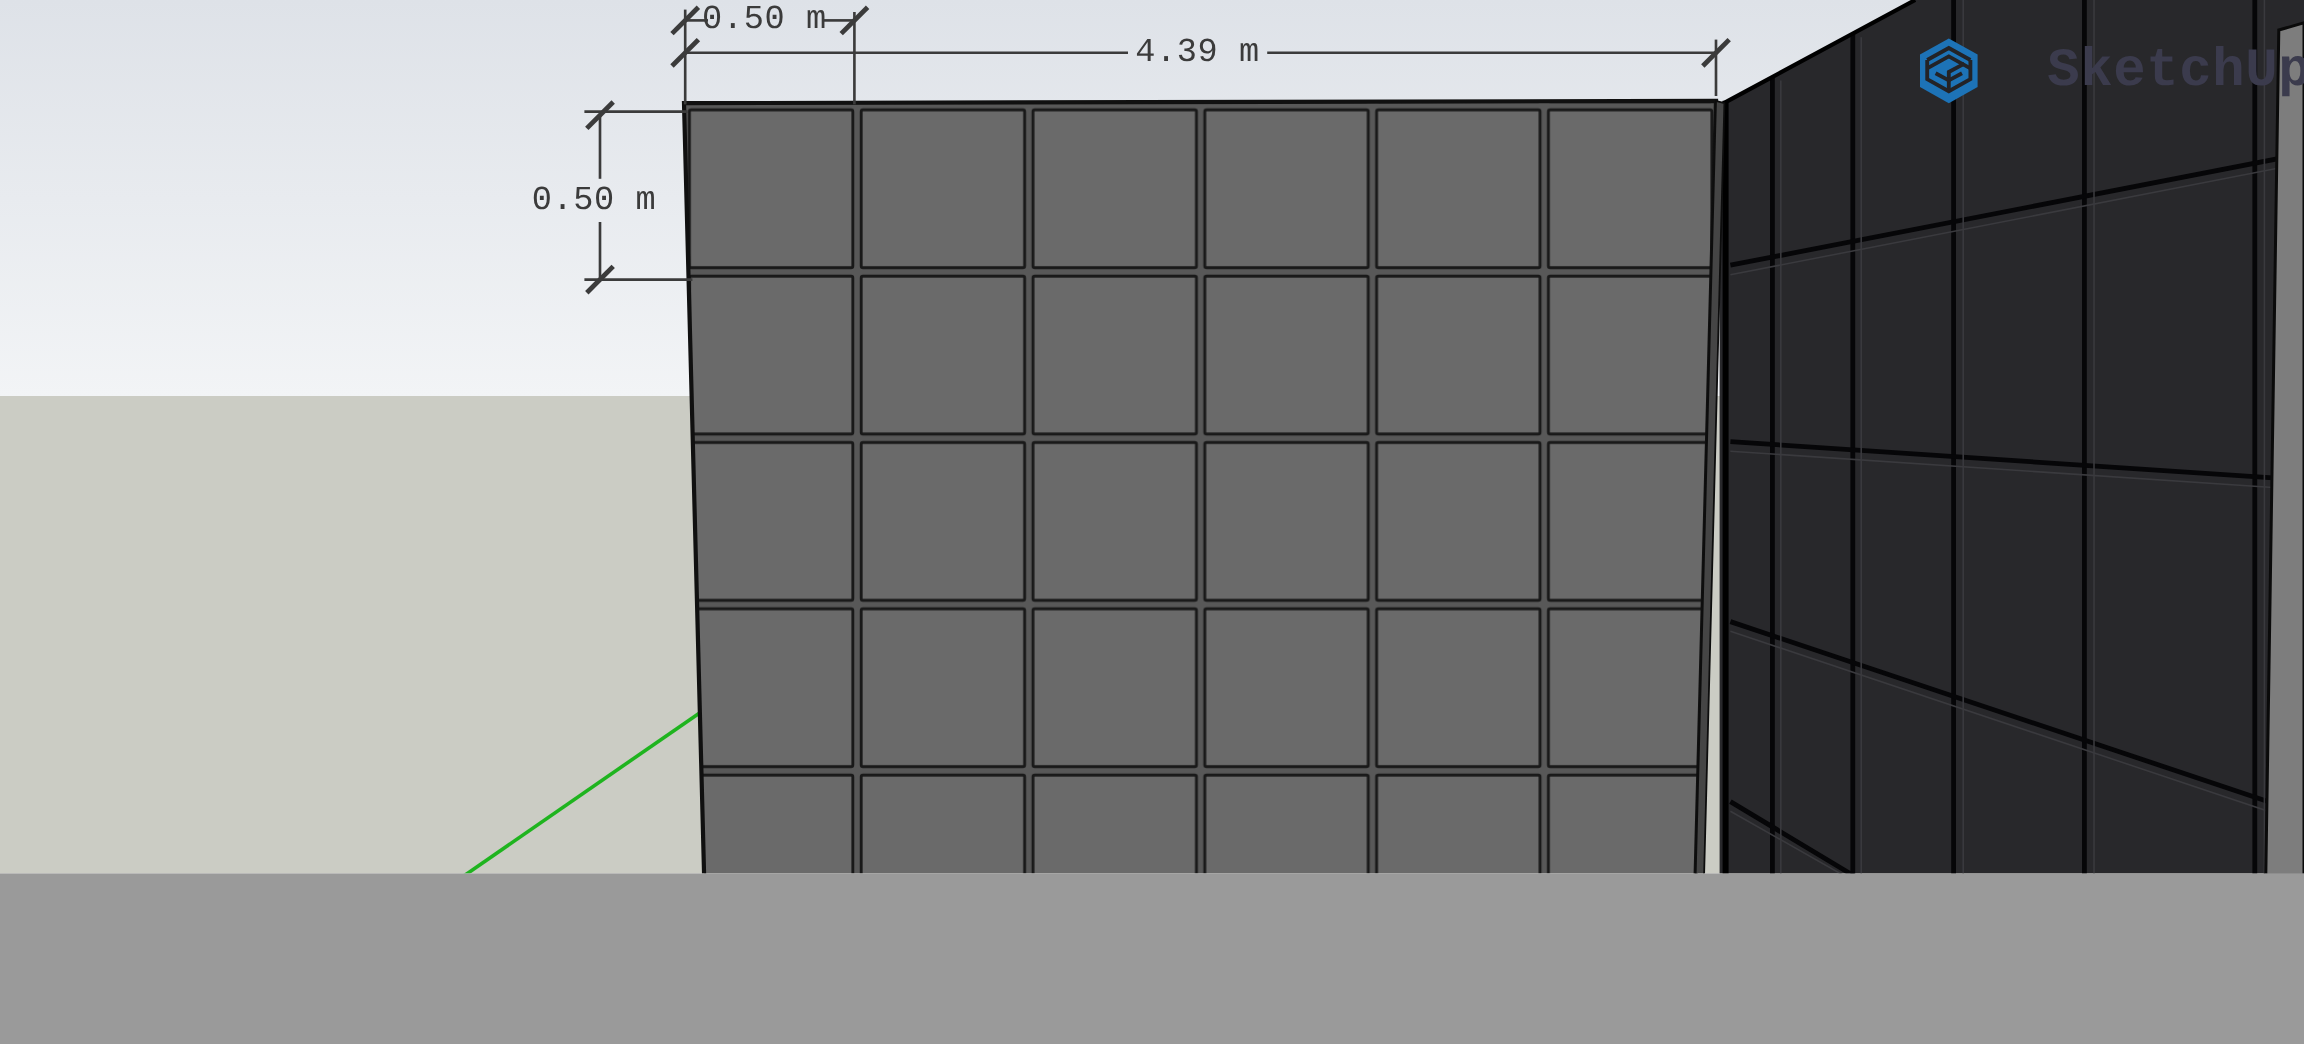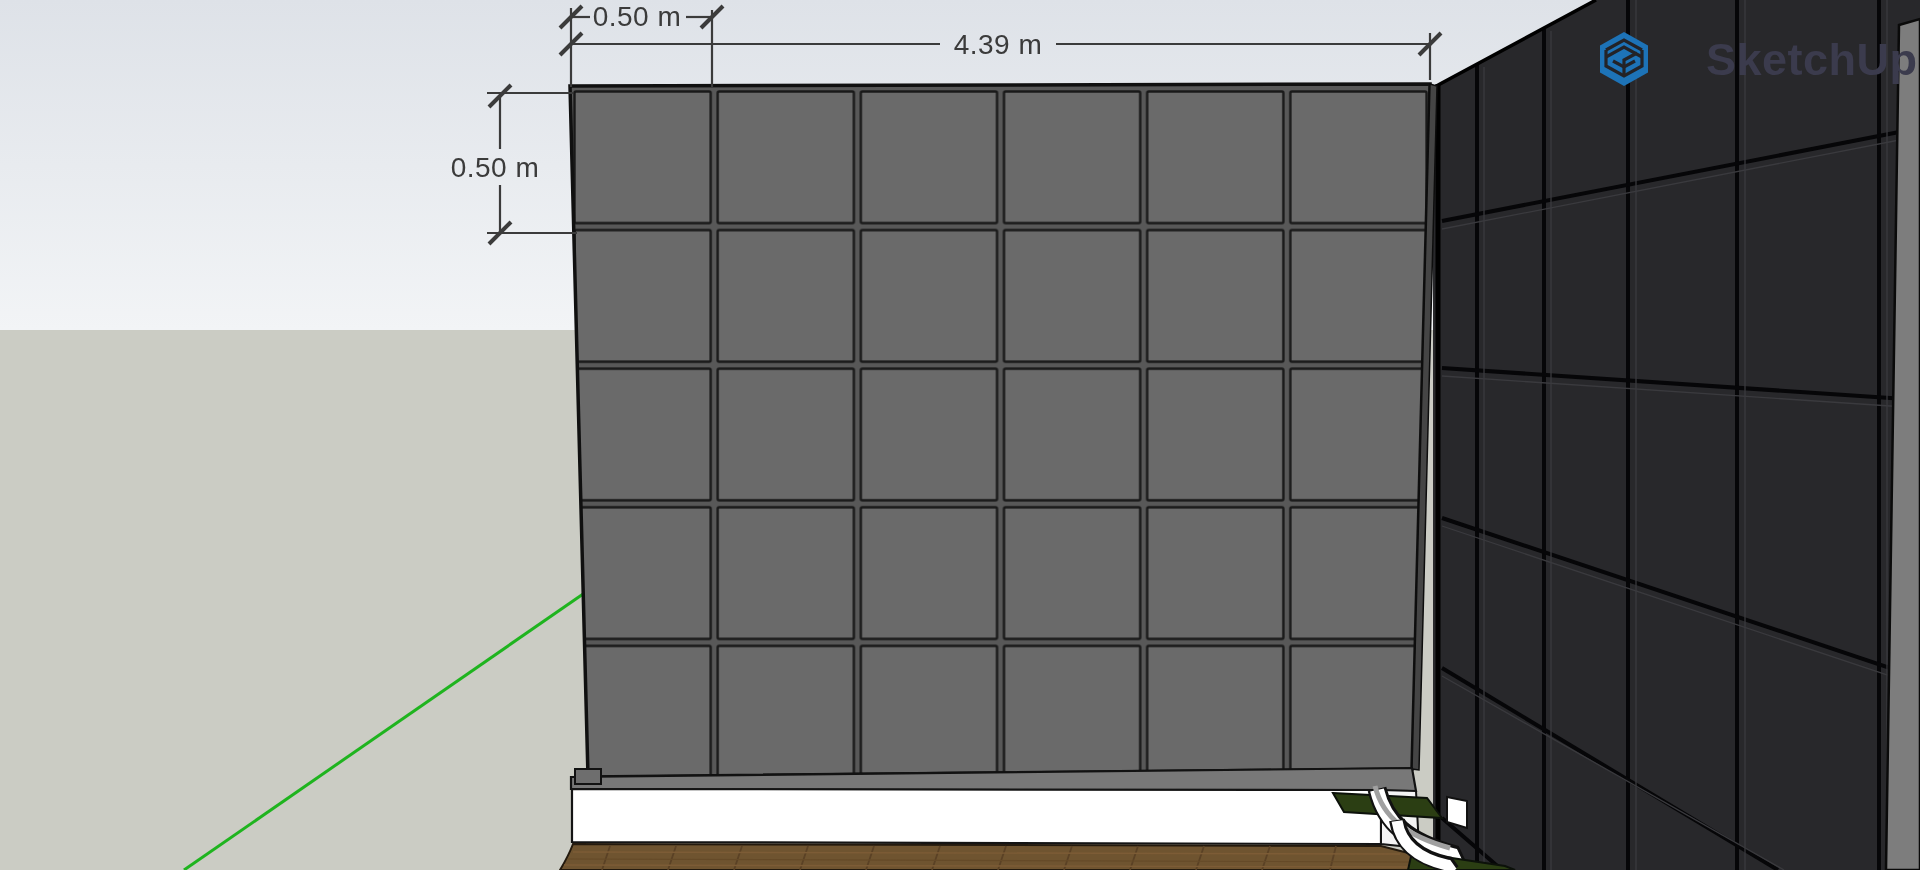--- a/index.html
+++ b/index.html
@@ -4,22 +4,22 @@
 <style>
   :root{
     --sky-top:#dee2e8; --sky-horizon:#f2f4f6; --ground:#cbccc4;
     --front-tile:#6a6a6a; --front-grout:#585858; --edge-dark:#141414;
     --side-tile:#28282b; --side-grout:#060608; --side-echo:#3a3a3e; --side-end:#7d7d7d;
     --dim-color:#3b3b3b; --axis-green:#1fb41f;
     --wood:#6f5430; --wood-line:#5b4226; --wood-light:#7d5c36;
     --plinth:#ffffff; --planter:#2b3e13; --logo-blue:#1d73b7; --logo-text:#3b3b4d;
   }
   html,body{margin:0;padding:0;background:#9a9a9a;}
-  .stage{position:relative;width:1920px;height:870px;overflow:hidden;
-         font-family:Liberation Sans, sans-serif;
+  .stage{position:relative;width:1920px;height:728px;overflow:hidden;
+         font-family:Liberation Mono, monospace;
          background:linear-gradient(to bottom,var(--sky-top) 0%,var(--sky-horizon) 38%,var(--sky-horizon) 38%);}
   .scene{position:absolute;left:0;top:0;}
   .dim-label{position:absolute;color:var(--dim-color);font-size:28px;line-height:1;
              white-space:nowrap;transform:translateX(-50%);letter-spacing:0.5px;}
   .logo-text{position:absolute;left:1661px;top:37px;font-size:45px;font-weight:600;
              color:var(--logo-text);letter-spacing:0.5px;line-height:1;white-space:nowrap;margin-left:45px;}
   .logo-icon{position:absolute;left:1597px;top:30px;width:54px;height:58px;}
 </style>
 </head>
 <body>

